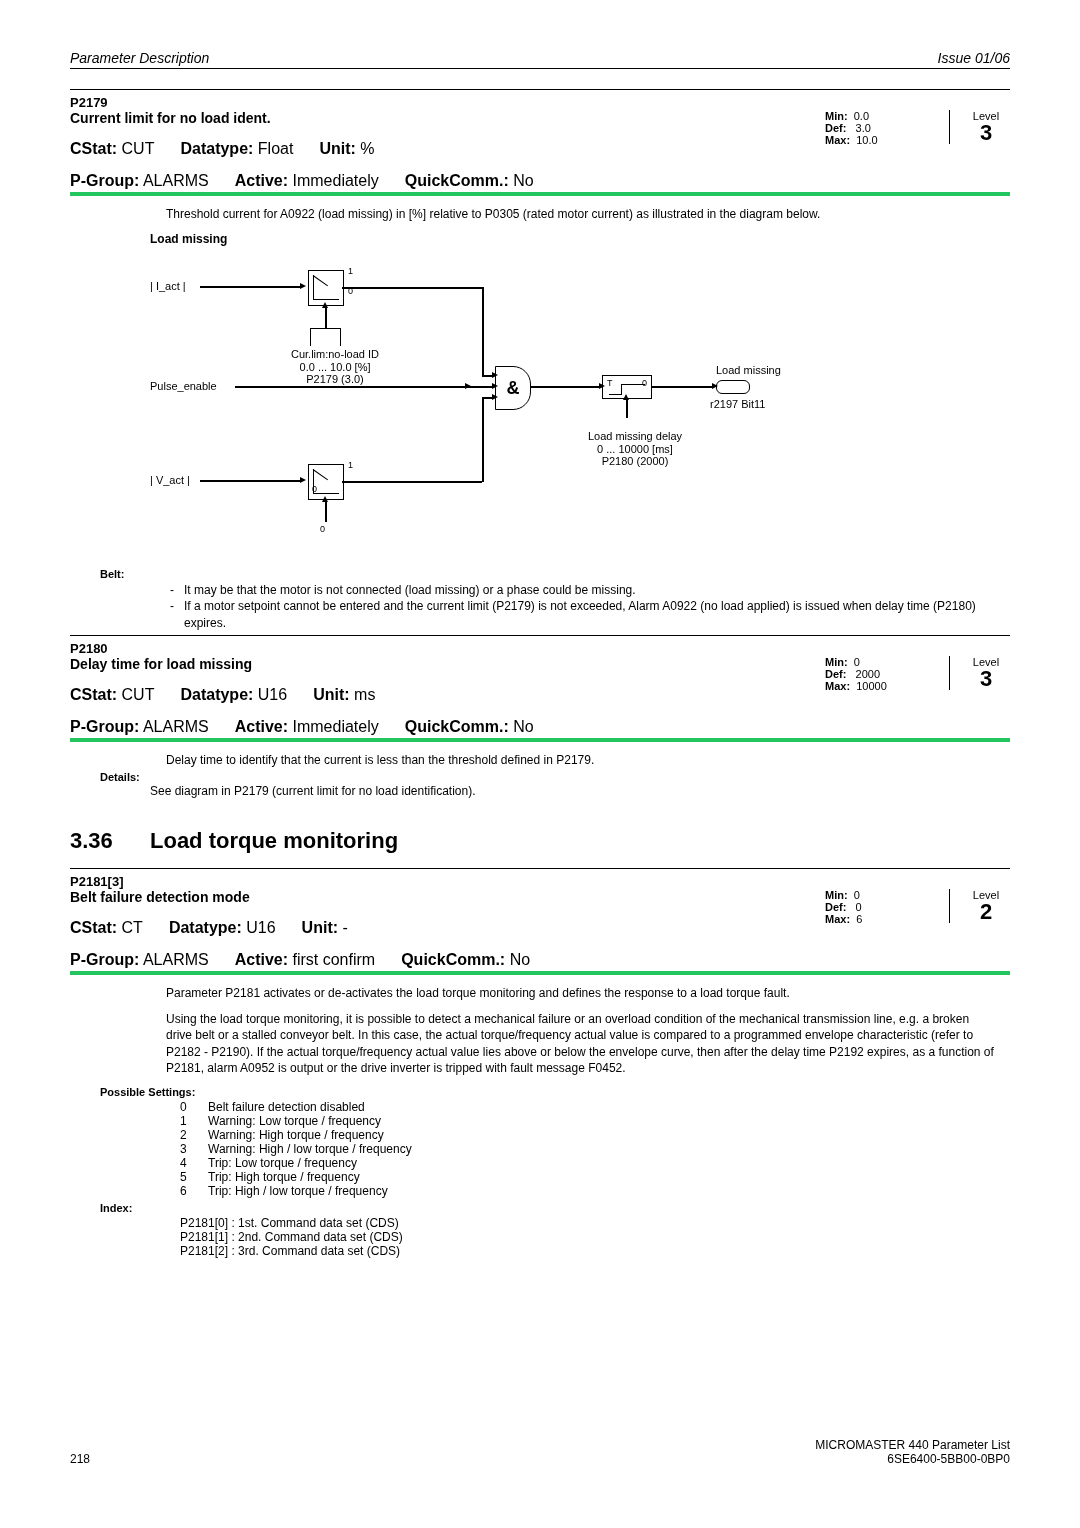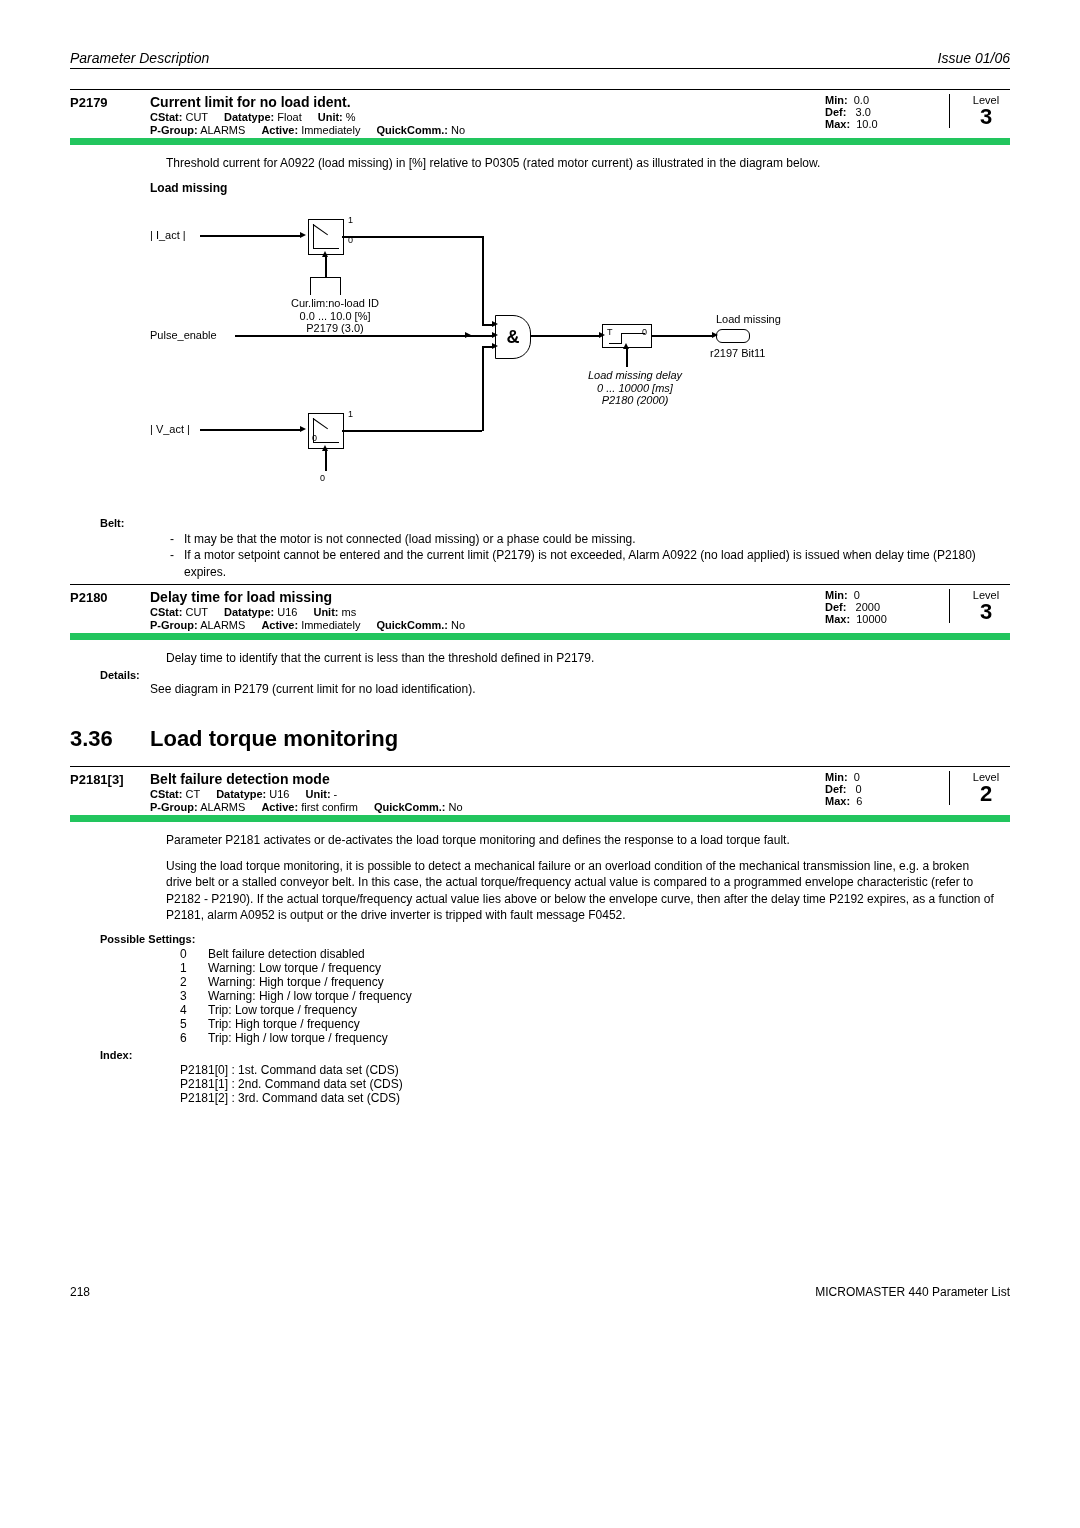--- a/index.html
+++ b/index.html
@@ -15,23 +15,24 @@
     display: flex;
     justify-content: space-between;
     font-style: italic;
     font-size: 14px;
     border-bottom: 1.5px solid #000;
     padding-bottom: 2px;
     margin-bottom: 20px;
   }
   .param-block {
     border-top: 1.5px solid #000;
-    border-bottom: 7px solid #22c55e;
+    border-bottom: 4px solid #22c55e;
     padding: 4px 0 2px 0;
     display: flex;
+    flex-direction: column;
   }
   .param-id {
     width: 80px;
     font-weight: bold;
     font-size: 13px;
     padding-top: 1px;
   }
   .param-main {
     flex: 1;
   }
@@ -58,23 +59,23 @@
   .level-label {
     font-size: 11px;
   }
   .level-num {
     font-size: 22px;
     font-weight: bold;
     line-height: 1;
   }
   .param-meta-grid {
     display: flex;
-    gap: 16px;
-    font-size: 11px;
-    margin-top: 1px;
+    gap: 26px;
+    font-size: 16px;
+    margin-top: 14px;
   }
   .meta-cell {
     white-space: nowrap;
   }
   .body-indent {
     margin-left: 80px;
     margin-right: 0;
   }
   .desc-text {
     margin: 10px 16px;
@@ -293,21 +294,21 @@
     <div class="line arrow-r" style="left:381px; top:134px; width:68px; height:1.5px;"></div>
 
     <div class="delay-box" style="left:452px; top:123px;">
       <span style="position:absolute; left:4px; top:2px; font-size:9px;">T</span>
       <span style="position:absolute; right:4px; top:2px; font-size:9px;">0</span>
       <div class="line" style="left:6px; bottom:3px; width:12px; height:1px;"></div>
       <div class="line" style="left:18px; bottom:3px; width:1px; height:10px;"></div>
       <div class="line" style="left:18px; top:8px; width:24px; height:1px;"></div>
     </div>
     <div class="line arrow-u" style="left:476px; top:148px; width:1.5px; height:18px;"></div>
-    <span class="txt" style="left:430px; top:168px; text-align:center; width:110px; line-height:1.15;font-style:italic;">
+    <span class="txt" style="left:430px; top:178px; text-align:center; width:110px; line-height:1.15;">
       <span>Load missing delay</span><br>
       <span>0 ... 10000 [ms]</span><br>
       <span>P2180 (2000)</span>
     </span>
 
     <div class="line arrow-r" style="left:502px; top:134px; width:60px; height:1.5px;"></div>
     <span class="txt" style="left:566px; top:112px;">Load missing</span>
     <div class="coil" style="left:566px; top:128px;"></div>
     <span class="txt" style="left:560px; top:146px;">r2197 Bit11</span>
   </div>
@@ -442,15 +443,16 @@
   <div class="index-list" id="index-list">
       <div>P2181[0] :  1st. Command data set (CDS)</div>
       <div>P2181[1] :  2nd. Command data set (CDS)</div>
       <div>P2181[2] :  3rd. Command data set (CDS)</div>
     </div>
 </div>
 
 <div class="footer">
   <div class="footer-right">
     <div>MICROMASTER 440    Parameter List</div>
+    <div>6SE6400-5BB00-0BP0</div>
   </div>
   <div class="footer-left">218</div>
 </div>
 
 </body></html>

